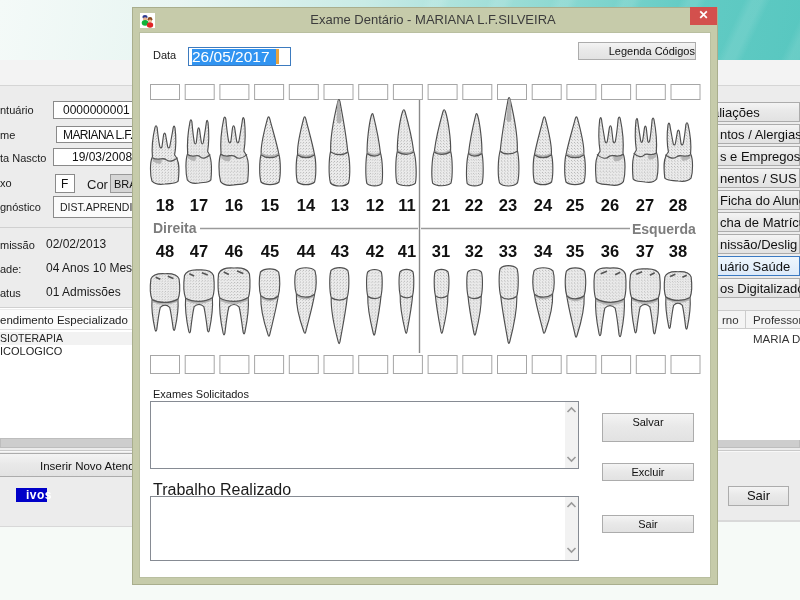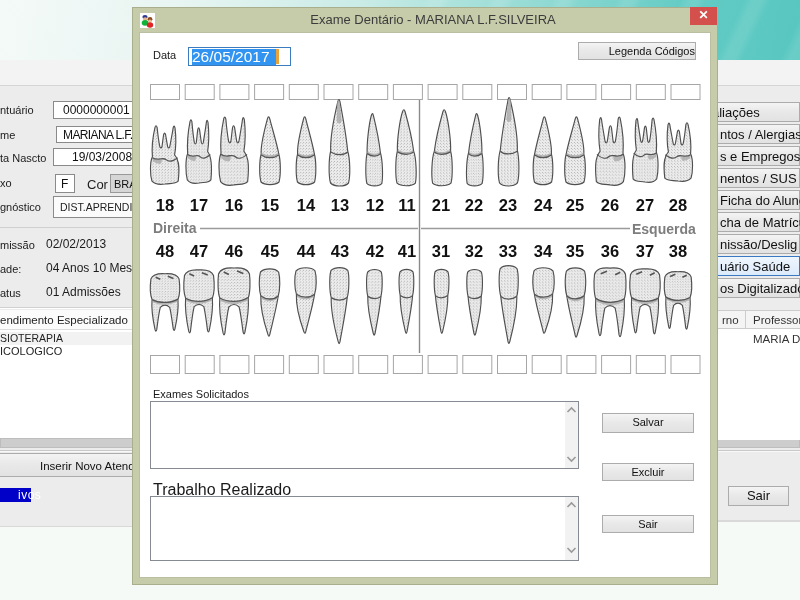--- a/index.html
+++ b/index.html
@@ -54,22 +54,22 @@
 <div class="abs" style="left:0;top:332px;width:135px;height:13px;background:#f2f2f2;font-size:10.5px;line-height:13px;color:#222;">SIOTERAPIA</div>
 <div class="abs" style="left:0;top:345px;width:135px;height:13px;font-size:11px;line-height:13px;color:#222;">ICOLOGICO</div>
 
 <div class="abs" style="left:0;top:438px;width:800px;height:10px;background:#cdcdcd;border:1px solid #bdbdbd;"></div>
 <div class="abs" style="left:0;top:450px;width:800px;height:2px;background:#f8f8f8;border-top:1px solid #c9c9c9;"></div>
 
 <div class="abs btn" style="left:0;top:453px;width:400px;height:24px;border-left:none;">
   <span style="position:absolute;left:40px;top:6px;font-size:11.5px;white-space:nowrap;">Inserir Novo Atendimento</span>
 </div>
 
-<div class="abs" style="left:0;top:488px;width:31px;height:14px;background:#0000c8;color:#fff;
-     font-size:12px;font-weight:normal;letter-spacing:0.5px;line-height:14px;padding-left:18px;">ivos</div>
+<div class="abs" style="left:16px;top:488px;width:31px;height:14px;background:#0000c8;color:#fff;
+     font-size:12px;font-weight:bold;letter-spacing:0.5px;line-height:14px;padding-left:10px;">ivos</div>
 
 <div class="abs btn" style="left:660px;top:102px;width:140px;height:20px;">
     <span style="position:absolute;left:51px;top:2px;white-space:nowrap;">aliações</span>
   </div>
 <div class="abs btn" style="left:660px;top:124px;width:140px;height:20px;">
     <span style="position:absolute;left:59px;top:2px;white-space:nowrap;">ntos / Alergias</span>
   </div>
 <div class="abs btn" style="left:660px;top:146px;width:140px;height:20px;">
     <span style="position:absolute;left:59px;top:2px;white-space:nowrap;">s e Empregos</span>
   </div>
@@ -382,15 +382,15 @@
 <div class="abs" style="left:153px;top:481px;font-size:16px;color:#1a1a1a;">Trabalho Realizado</div>
 <div class="abs" style="left:150px;top:496px;width:429px;height:65px;background:#fff;border:1px solid #868b93;"></div>
 <div class="abs" style="left:565px;top:497px;width:13px;height:63px;background:#f2f2f2;"></div>
 <svg class="abs" style="left:566px;top:501px" width="11" height="8" viewBox="0 0 11 8">
     <path d="M1.5,6 L5.5,2 L9.5,6" fill="none" stroke="#9a9a9a" stroke-width="1.6"></path>
   </svg>
 <svg class="abs" style="left:566px;top:546px" width="11" height="8" viewBox="0 0 11 8">
     <path d="M1.5,2 L5.5,6 L9.5,2" fill="none" stroke="#9a9a9a" stroke-width="1.6"></path>
   </svg>
 
-<div class="abs btn" style="left:602px;top:413px;width:92px;height:20px;line-height:17px;font-size:11px;">Salvar</div>
+<div class="abs btn" style="left:602px;top:413px;width:92px;height:29px;line-height:17px;font-size:11px;">Salvar</div>
 <div class="abs btn" style="left:602px;top:463px;width:92px;height:18px;line-height:17px;font-size:11px;">Excluir</div>
 <div class="abs btn" style="left:602px;top:515px;width:92px;height:18px;line-height:17px;font-size:11px;">Sair</div>
 
 </body></html>

